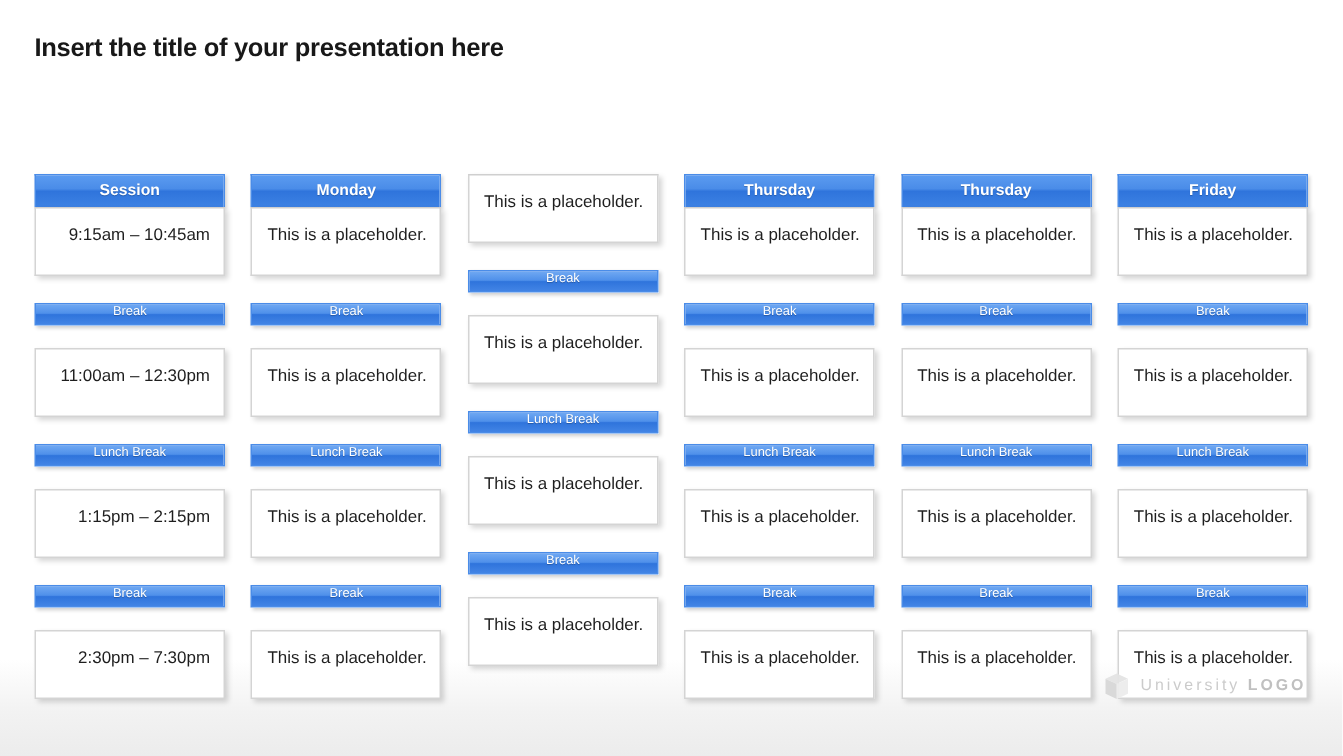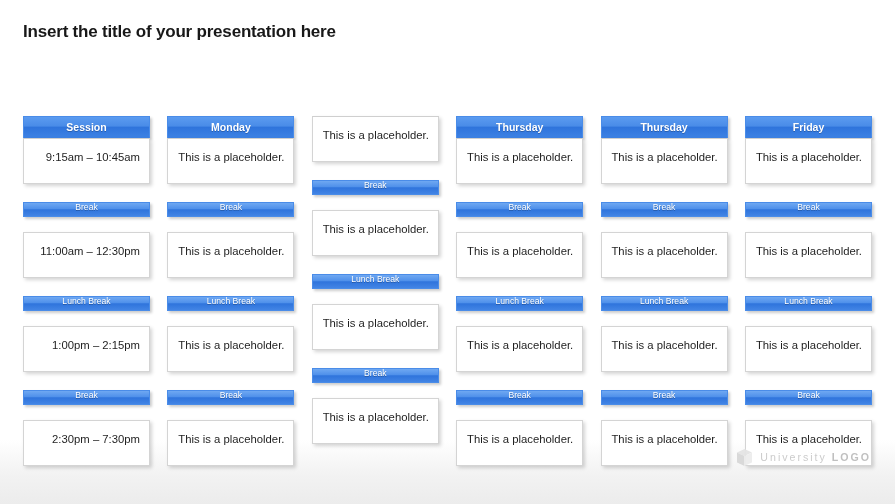--- a/index.html
+++ b/index.html
@@ -197,21 +197,21 @@
       <div class="gap-b"></div>
       <div class="body-cell">
         <span>11:00am – 12:30pm</span>
       </div>
       <div class="gap-a"></div>
       <div class="break-bar">
         <span>Lunch Break</span>
       </div>
       <div class="gap-b"></div>
       <div class="body-cell">
-        <span>1:00pm – 2:15pm</span>
+        <span>1:15pm – 2:15pm</span>
       </div>
       <div class="gap-a"></div>
       <div class="break-bar">
         <span>Break</span>
       </div>
       <div class="gap-b"></div>
       <div class="body-cell">
         <span>2:30pm – 7:30pm</span>
       </div>
     </div>

